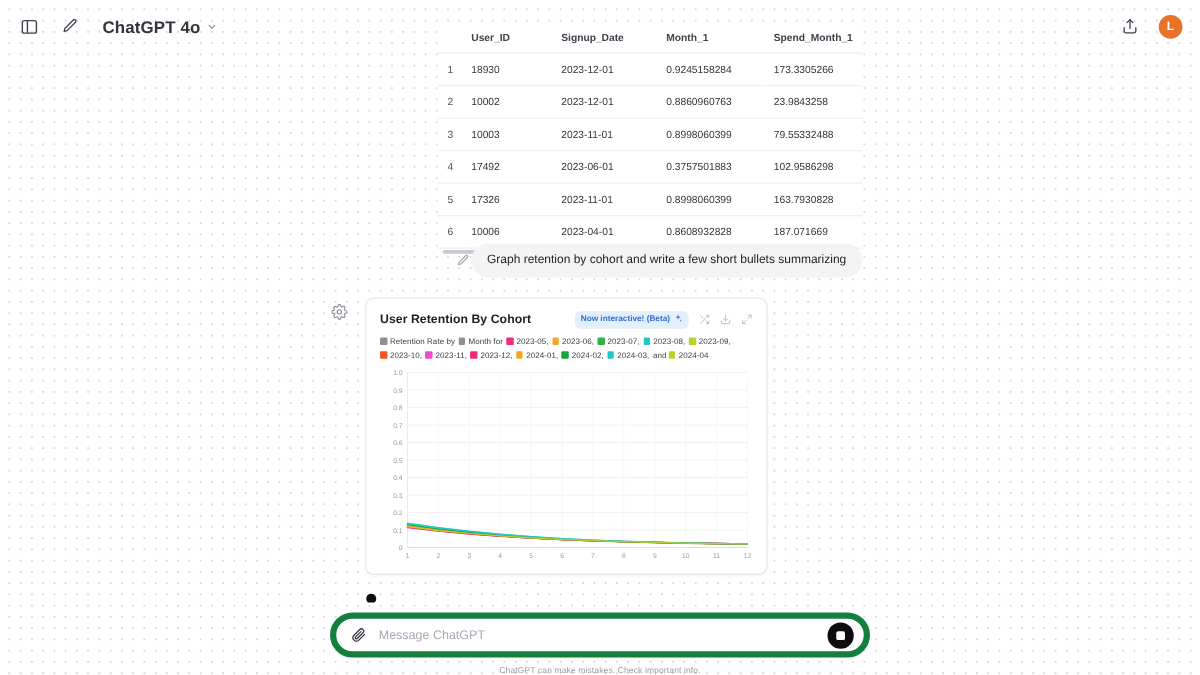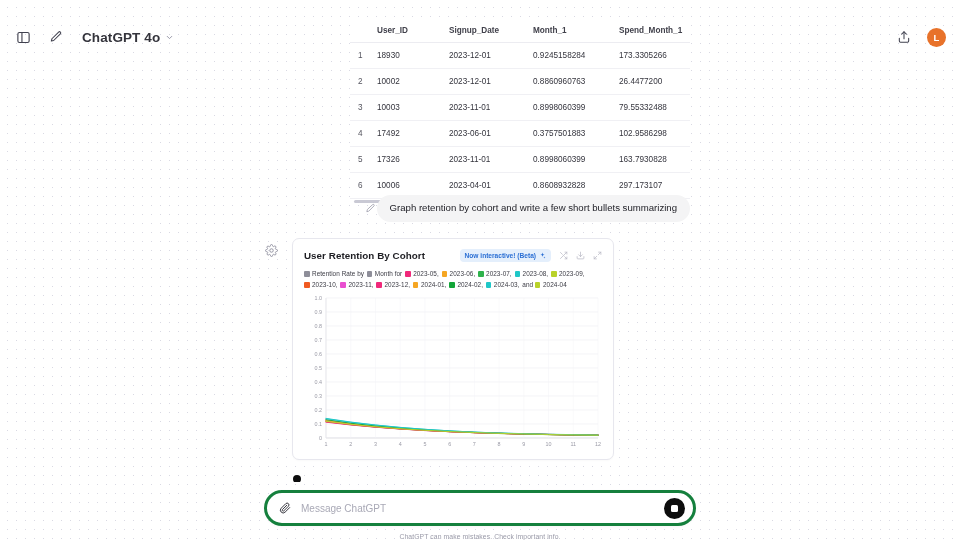--- a/index.html
+++ b/index.html
@@ -17,21 +17,21 @@
     background-size: 9px 9px;
     background-position: 3px 3px;
     position: relative;
     color: #1f1f23;
     -webkit-font-smoothing: antialiased;
   }
 
   
   .topbar {
     position: absolute;
-    top: 16px; left: 0;
+    top: 0; left: 0;
     width: 960px;
     height: 42px;
     display: flex;
     align-items: center;
     padding: 0 14px;
     z-index: 40;
   }
   .topbar-left { display: flex; align-items: center; gap: 13px; }
   .topbar-right {
     margin-left: auto;
@@ -254,21 +254,21 @@
     left: 264px;
     top: 490px;
     width: 432px;
   }
   .composer {
     display: flex;
     align-items: center;
     gap: 9px;
     height: 36px;
     background: #ffffff;
-    border: 3px solid #15803d;
+    border: 5px solid #15803d;
     border-radius: 18px;
     padding: 0 8px 0 12px;
     box-shadow: 0 1px 3px rgba(0,0,0,.035);
   }
   .clip { color: #2f2f38; width: 13px; height: 13px; display:flex; cursor: pointer; }
   .composer-input {
     flex: 1;
     border: none;
     outline: none;
     font-family: "Liberation Sans", sans-serif;
@@ -362,21 +362,21 @@
           <td>18930</td>
           <td>2023-12-01</td>
           <td>0.9245158284</td>
           <td>173.3305266</td>
         </tr>
         <tr>
           <td class="rownum">2</td>
           <td>10002</td>
           <td>2023-12-01</td>
           <td>0.8860960763</td>
-          <td>26.4477200</td>
+          <td>23.9843258</td>
         </tr>
         <tr>
           <td class="rownum">3</td>
           <td>10003</td>
           <td>2023-11-01</td>
           <td>0.8998060399</td>
           <td>79.55332488</td>
         </tr>
         <tr>
           <td class="rownum">4</td>
@@ -390,21 +390,21 @@
           <td>17326</td>
           <td>2023-11-01</td>
           <td>0.8998060399</td>
           <td>163.7930828</td>
         </tr>
         <tr>
           <td class="rownum">6</td>
           <td>10006</td>
           <td>2023-04-01</td>
           <td>0.8608932828</td>
-          <td>297.173107</td>
+          <td>187.071669</td>
         </tr>
       </tbody>
     </table>
     <div class="table-scroll-hint"></div>
   </div>
 
   <div class="user-row">
     <span class="edit-pencil">
       <svg width="11" height="11" viewBox="0 0 24 24" fill="none" stroke="currentColor" stroke-width="2" stroke-linecap="round" stroke-linejoin="round">
         <path d="M16.5 3.5a2.12 2.12 0 0 1 3 3L8 18l-4 1 1-4Z"></path>

